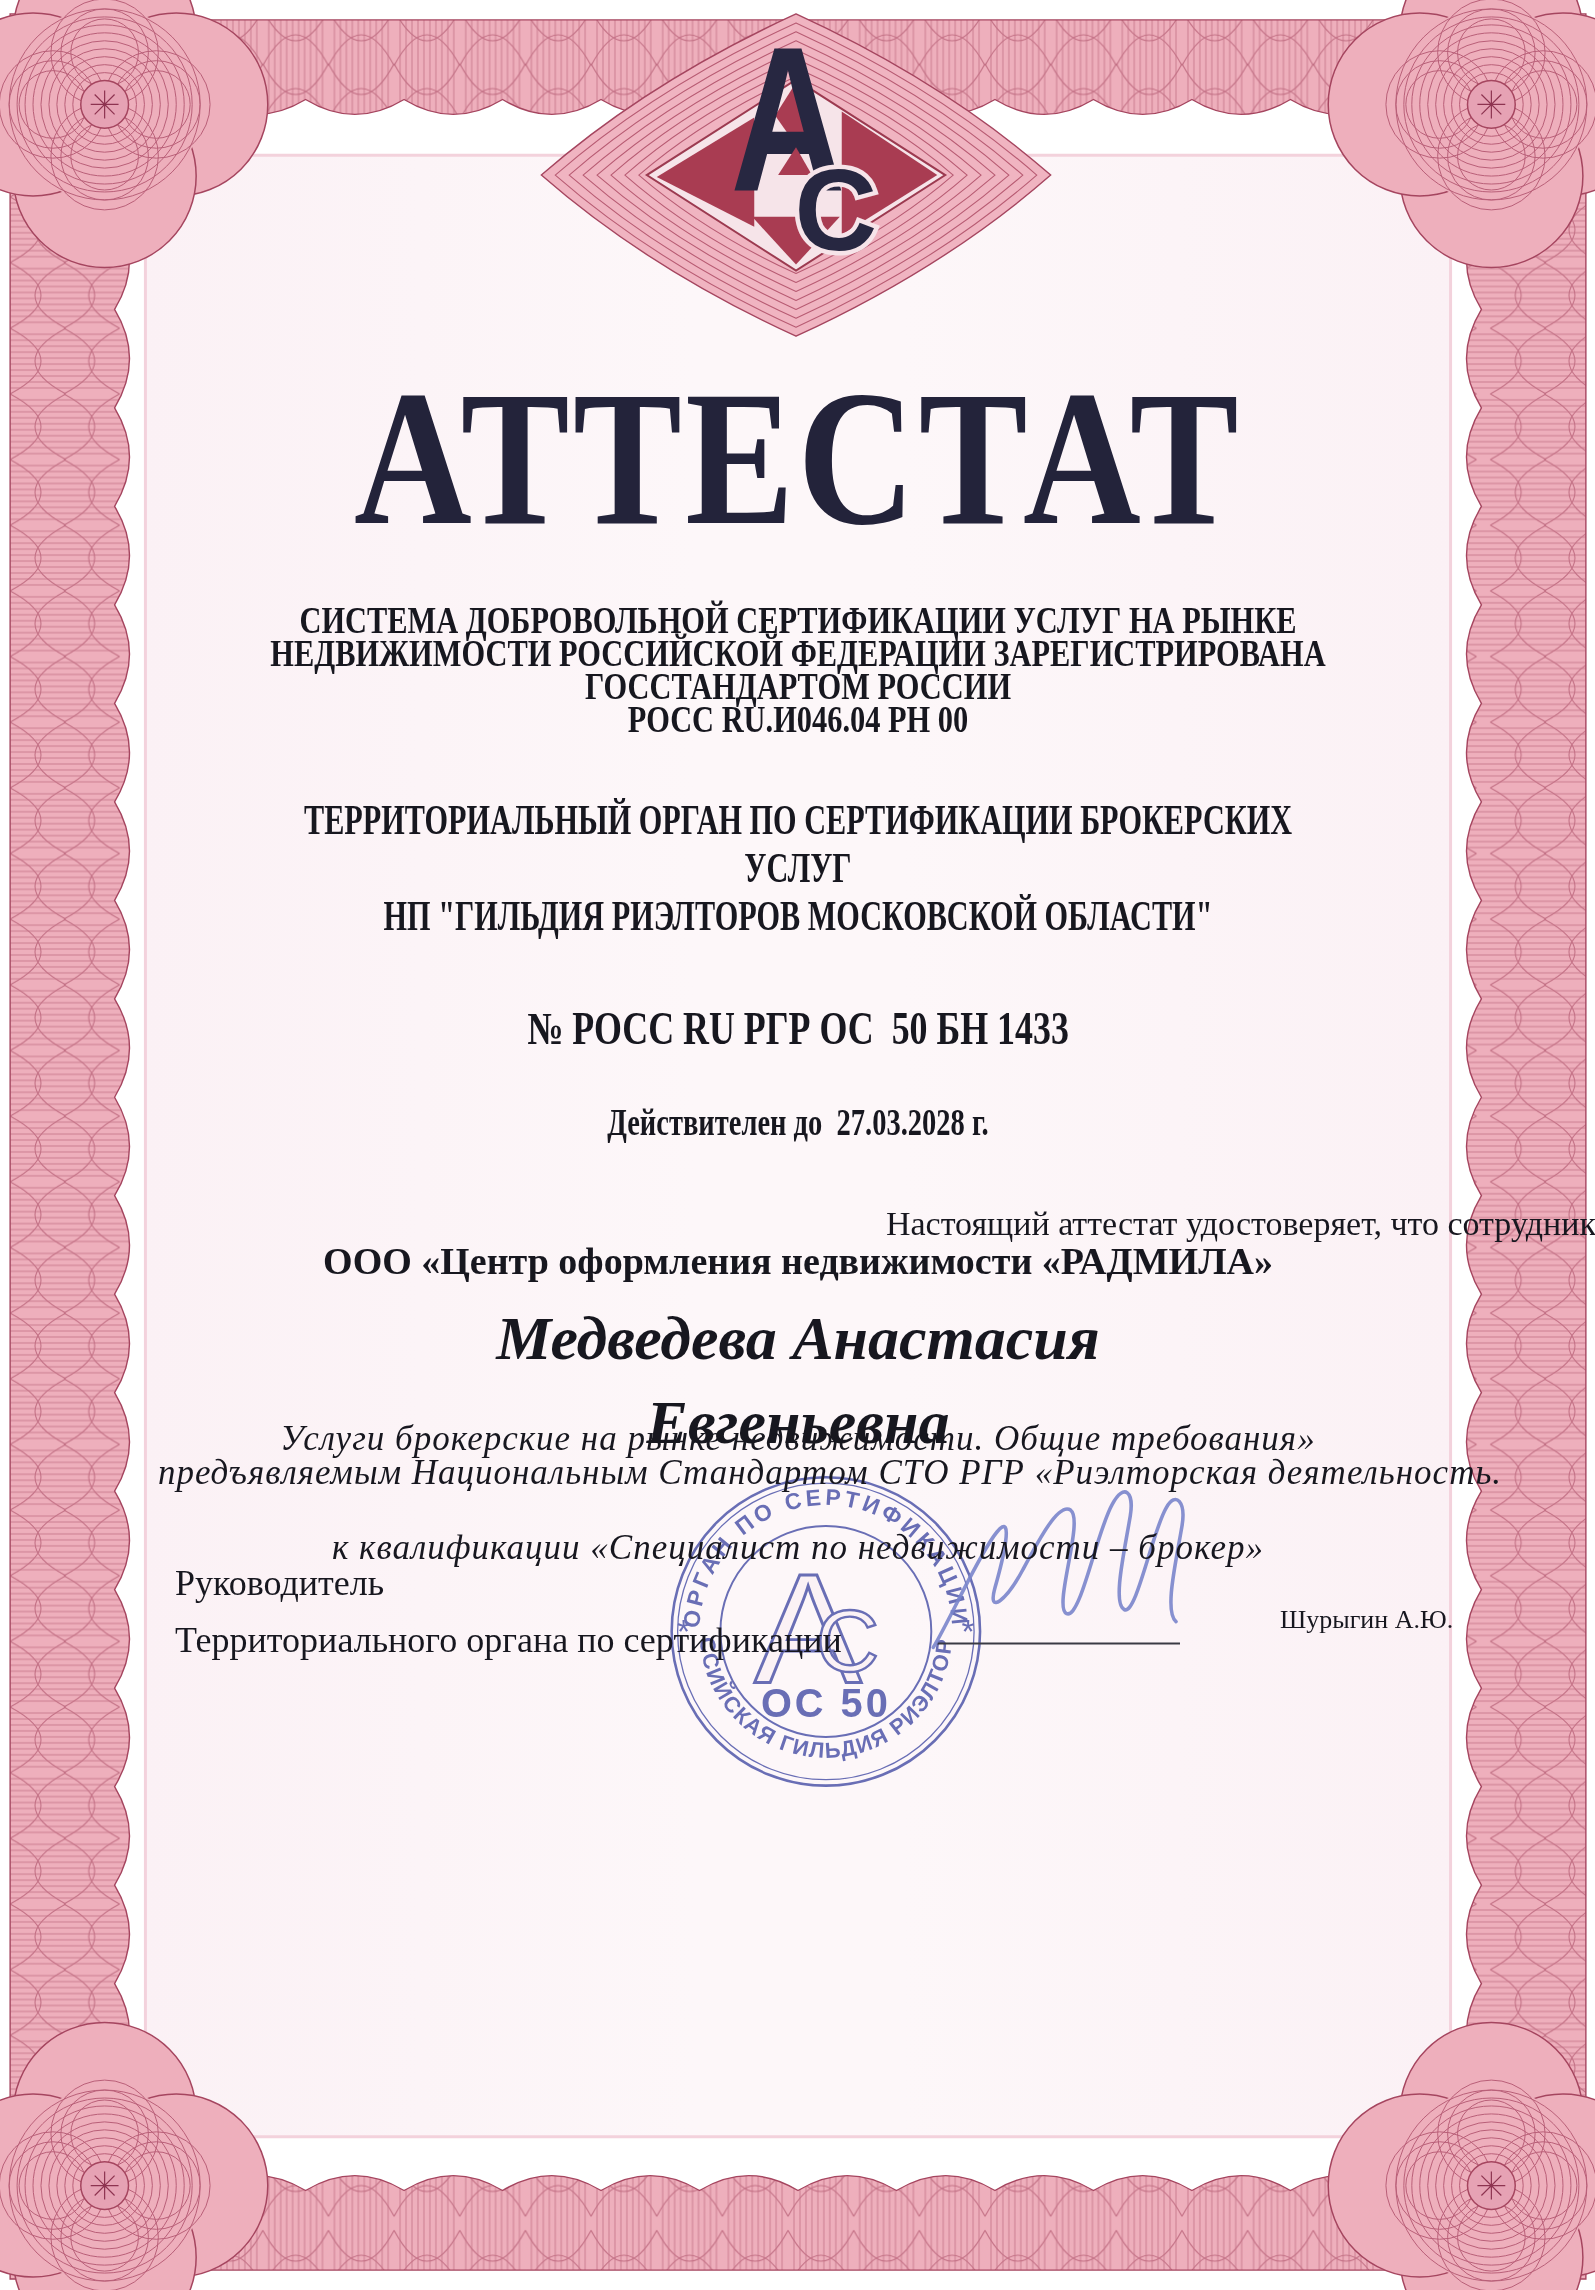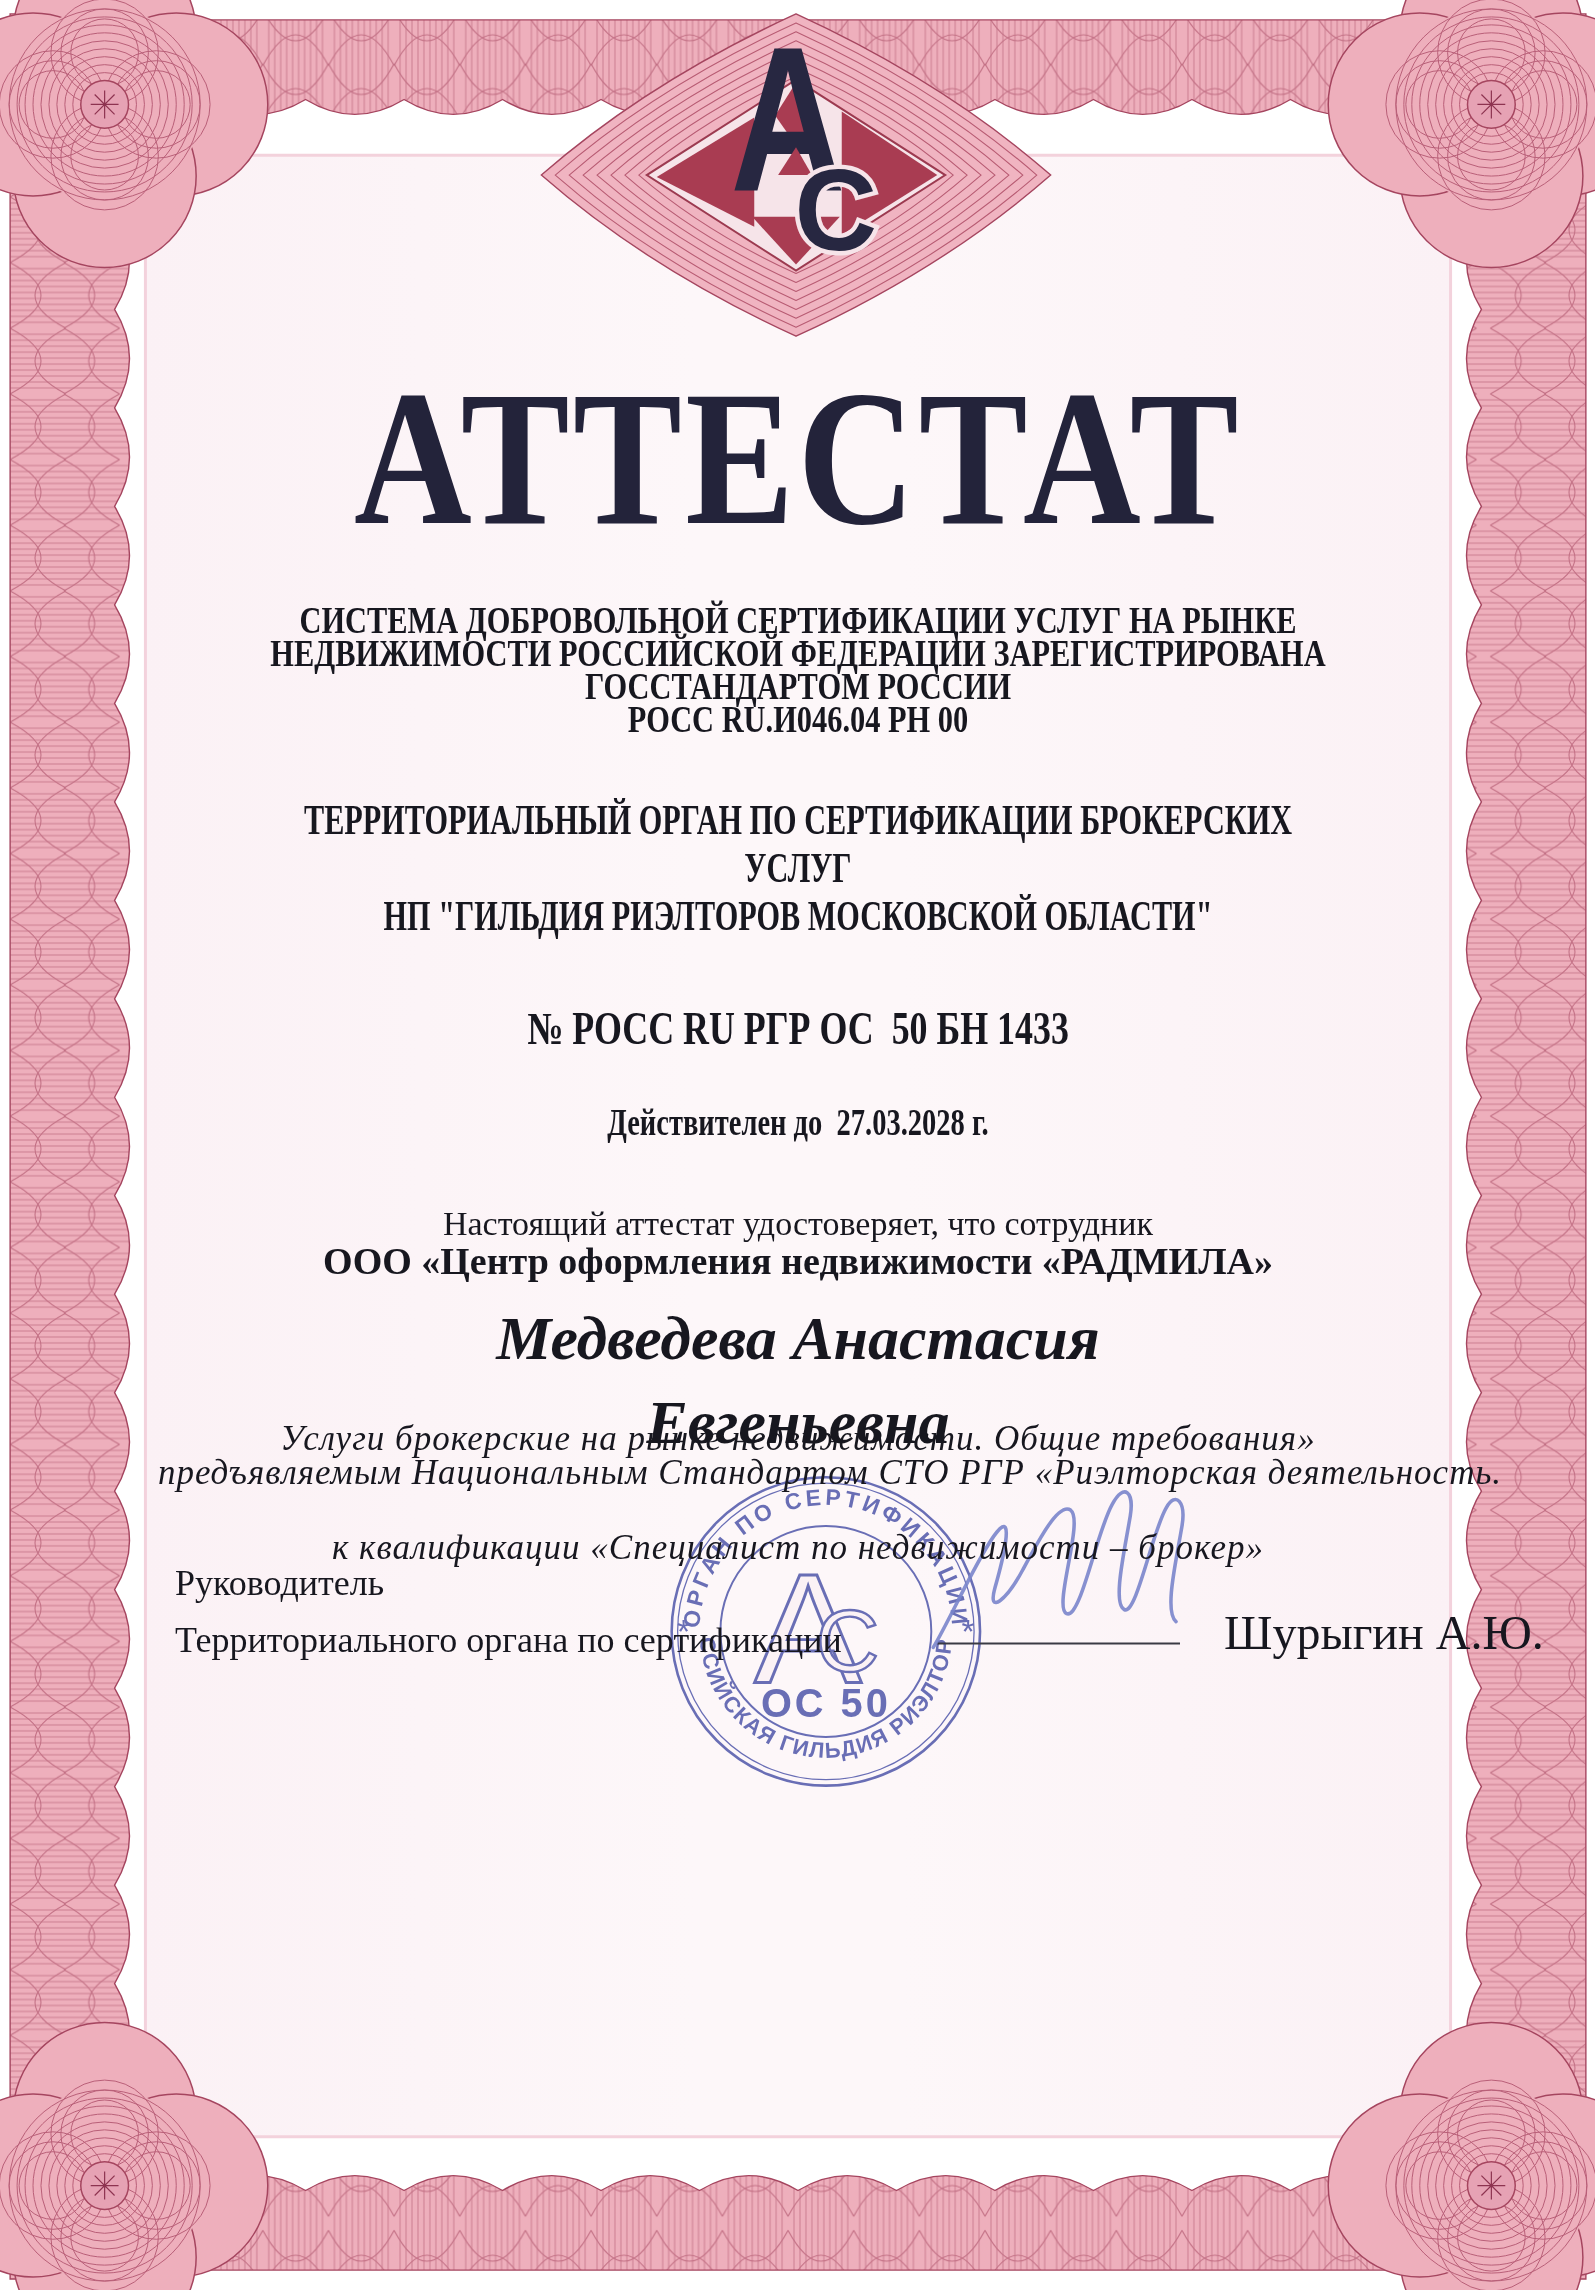--- a/index.html
+++ b/index.html
@@ -7,29 +7,29 @@
         font-family:"Liberation Serif","DejaVu Serif",serif;color:#17171f;}
   .decor{position:absolute;left:0;top:0;width:1596px;height:2290px;}
   .txt{position:absolute;left:0;width:1596px;text-align:center;white-space:nowrap;color:#17171f;}
   .cond{transform-origin:50% 0;}
   .doc-title{top:363px;font-size:192px;line-height:192px;font-weight:bold;color:#23233a;
              letter-spacing:4px;transform:scaleX(.85);}
   .reg{top:604px;font-size:38px;line-height:33px;font-weight:bold;transform:scaleX(.8);}
   .org{top:796px;font-size:42px;line-height:48px;font-weight:bold;transform:scaleX(.72);}
   .cert-no{top:1002px;font-size:46px;font-weight:bold;transform:scaleX(.78);transform-origin:50% 0;}
   .valid{top:1100px;font-size:38px;font-weight:bold;transform:scaleX(.75);transform-origin:50% 0;}
-  .intro{top:1205px;font-size:34px;}
+  .intro{top:1205px;font-size:34px;text-align:right;}
   .company{top:1239px;font-size:38px;font-weight:bold;}
   .holder{font-size:62px;font-weight:bold;font-style:italic;line-height:52px;}
   .holder1{top:1312px;} .holder2{top:1396px;}
   .qual{font-size:35px;font-style:italic;letter-spacing:1px;}
   .q1{top:1418px;} .q2{top:1453px;margin-left:32px;} .q3{top:1419px;} .q4{top:1528px;}
   .left-line{position:absolute;left:175px;font-size:36px;white-space:nowrap;text-align:left;}
   .role1{top:1562px;} .role2{top:1619px;text-align:center;}
-  .signer{position:absolute;left:1224px;top:1605px;font-size:48px;white-space:nowrap;}
+  .signer{position:absolute;left:1280px;top:1605px;font-size:26px;white-space:nowrap;}
 </style>
 </head>
 <body>
 
 <div class="page">
 
   <svg class="decor" viewBox="0 0 1604 2302" xmlns="http://www.w3.org/2000/svg">
     <defs>
       <pattern id="hband" width="66" height="124" patternUnits="userSpaceOnUse">
         <rect width="66" height="124" fill="#eeafbc"></rect>

